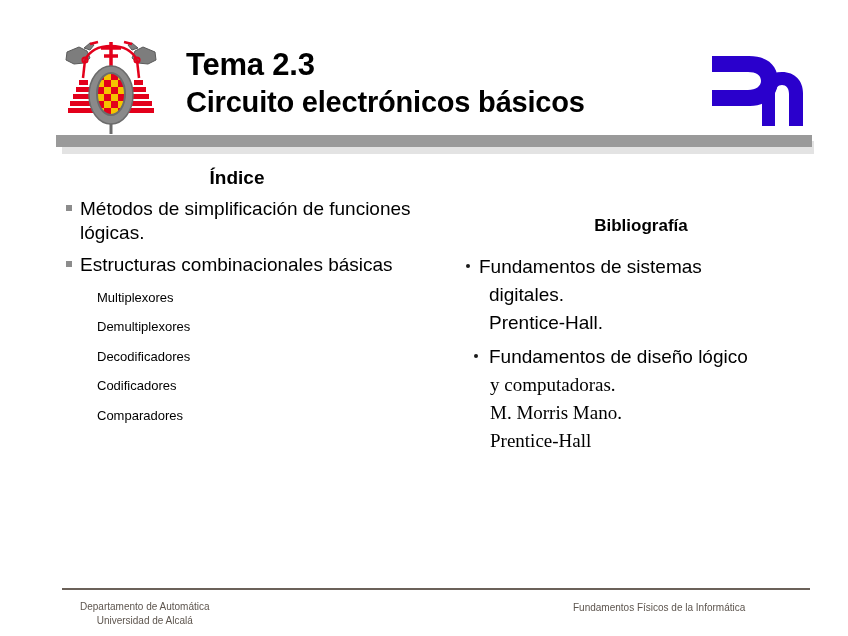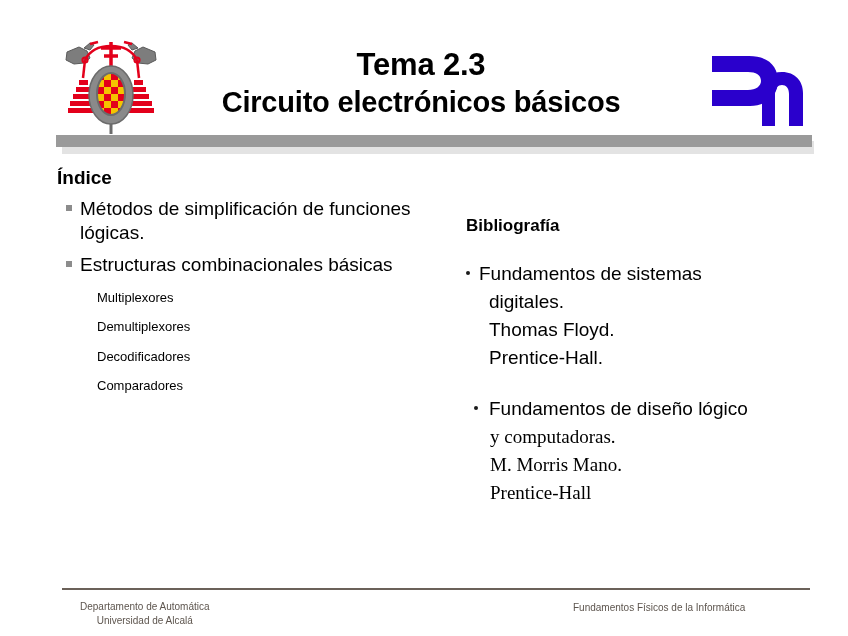--- a/index.html
+++ b/index.html
@@ -25,21 +25,20 @@
     left: 57px;
     top: 30px;
     width: 108px;
     height: 108px;
   }
   .title-block {
     position: absolute;
     left: 186px;
     top: 46px;
     width: 470px;
-    text-align: center;
   }
   .title-line1 {
     font-size: 31px;
     font-weight: bold;
     line-height: 38px;
     letter-spacing: -0.2px;
     white-space: nowrap;
   }
   .title-line2 {
     font-size: 29px;
@@ -79,20 +78,21 @@
     position: absolute;
     left: 57px;
     top: 166px;
     width: 360px;
   }
   .heading {
     font-size: 19px;
     font-weight: bold;
     line-height: 24px;
     margin: 0 0 7px 0;
+    text-align: center;
   }
   .idx-item {
     position: relative;
     padding-left: 23px;
     font-size: 19px;
     line-height: 23.5px;
     margin-bottom: 9px;
   }
   .idx-item .sq {
     position: absolute;
@@ -111,21 +111,21 @@
 
   
   .col-right {
     position: absolute;
     left: 466px;
     top: 214px;
     width: 350px;
   }
   .col-right .heading {
     font-size: 17px;
-    margin-bottom: 22px;
+    margin-bottom: 15px;
   }
   .bib-entry {
     position: relative;
     padding-left: 13px;
     font-size: 19px;
     line-height: 28px;
     margin-bottom: 2px;
   }
   .bib-entry .dot {
     position: absolute;
@@ -136,21 +136,21 @@
     border-radius: 50%;
     background: #1a1a1a;
   }
   .bib-entry .bl {
     display: block;
     white-space: nowrap;
   }
   .bib-entry .bl + .bl {
     padding-left: 10px;
   }
-  .bib-entry.second { padding-left: 23px; margin-top: 23px; }
+  .bib-entry.second { padding-left: 23px; margin-top: 6px; }
   .bib-entry.second .dot { left: 8px; }
   .bib-entry.second .bl + .bl { padding-left: 1px; font-family: Liberation Serif, serif; }
 
   
   .footer-rule {
     position: absolute;
     left: 62px;
     top: 588px;
     width: 748px;
     height: 2px;
@@ -278,31 +278,31 @@
       <span>Métodos de simplificación de funciones lógicas.</span>
     </div>
     <div class="idx-item">
       <span class="sq"></span>
       <span>Estructuras combinacionales básicas</span>
     </div>
 
     <div class="sub-item">Multiplexores</div>
     <div class="sub-item">Demultiplexores</div>
     <div class="sub-item">Decodificadores</div>
+    <div class="sub-item">Codificadores</div>
     <div class="sub-item">Comparadores</div>
   </div>
 
   <div class="col-right">
     <div class="heading">Bibliografía</div>
 
     <div class="bib-entry">
       <span class="dot"></span>
       <span class="bl">Fundamentos de sistemas</span>
       <span class="bl">digitales.</span>
-      <span class="bl">Thomas Floyd.</span>
       <span class="bl">Prentice-Hall.</span>
     </div>
 
     <div class="bib-entry second">
       <span class="dot"></span>
       <span class="bl">Fundamentos de diseño lógico</span>
       <span class="bl">y computadoras.</span>
       <span class="bl">M. Morris Mano.</span>
       <span class="bl">Prentice-Hall</span>
     </div>

